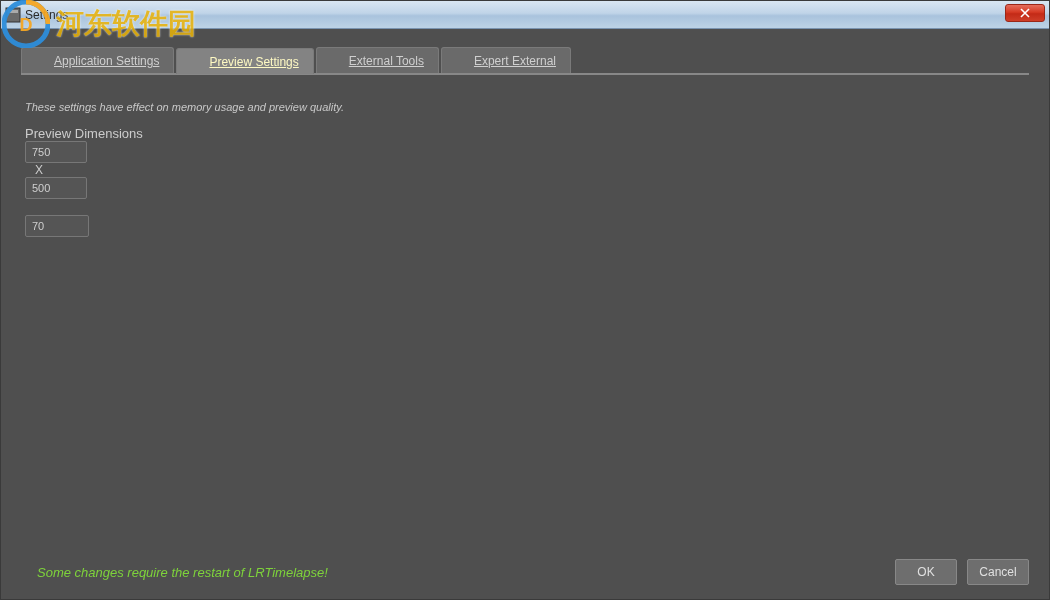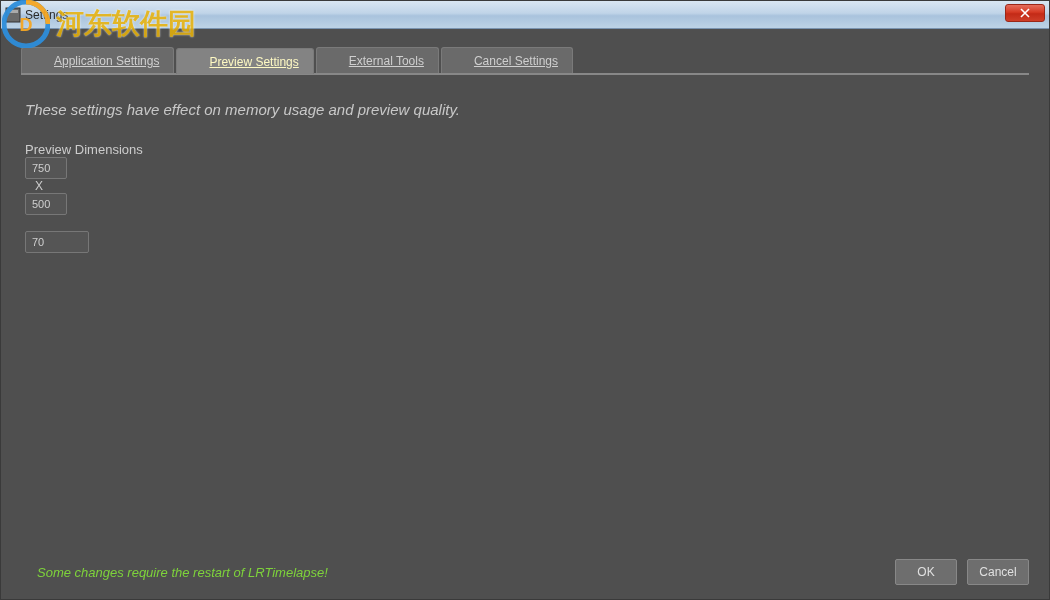--- a/index.html
+++ b/index.html
@@ -111,23 +111,23 @@
   position: relative;
   top: 1px;
 }
 
 .panel {
   padding: 26px 4px 0 4px;
   color: #cccccc;
 }
 .desc {
   font-style: italic;
-  font-size: 15px;
+  font-size: 11px;
   color: #c8c8c8;
-  margin-bottom: 24px;
+  margin-bottom: 13px;
 }
 .row {
   display: flex;
   align-items: flex-start;
   margin-bottom: 16px;
   font-size: 13px;
   flex-direction: column;
 }
 .row .label {
   margin-right: 10px;
@@ -136,21 +136,21 @@
   margin: 0 10px;
   font-size: 12px;
 }
 .inp {
   background: #555;
   border: 1px solid #777;
   border-radius: 2px;
   color: #cfcfcf;
   font-size: 11px;
   padding: 4px 6px;
-  width: 42px;
+  width: 62px;
   height: 22px;
 }
 .inp.small { width: 64px; }
 
 .footer {
   position: absolute;
   left: 36px;
   right: 20px;
   bottom: 14px;
   display: flex;
@@ -203,21 +203,21 @@
     </svg>
     <span class="text">河东软件园</span>
   </div>
 
   <div class="content-area">
 
     <div class="tab-row">
       <div class="tab">Application Settings</div>
       <div class="tab active">Preview Settings</div>
       <div class="tab">External Tools</div>
-      <div class="tab">Cancel Settings</div>
+      <div class="tab">Expert External</div>
     </div>
 
     <div class="panel">
       <div class="desc">These settings have effect on memory usage and preview quality.</div>
 
       <div class="row">
         <span class="label">Preview Dimensions</span>
         <input class="inp" value="750" style="">
         <span class="sep">X</span>
         <input class="inp" value="500" style="">

